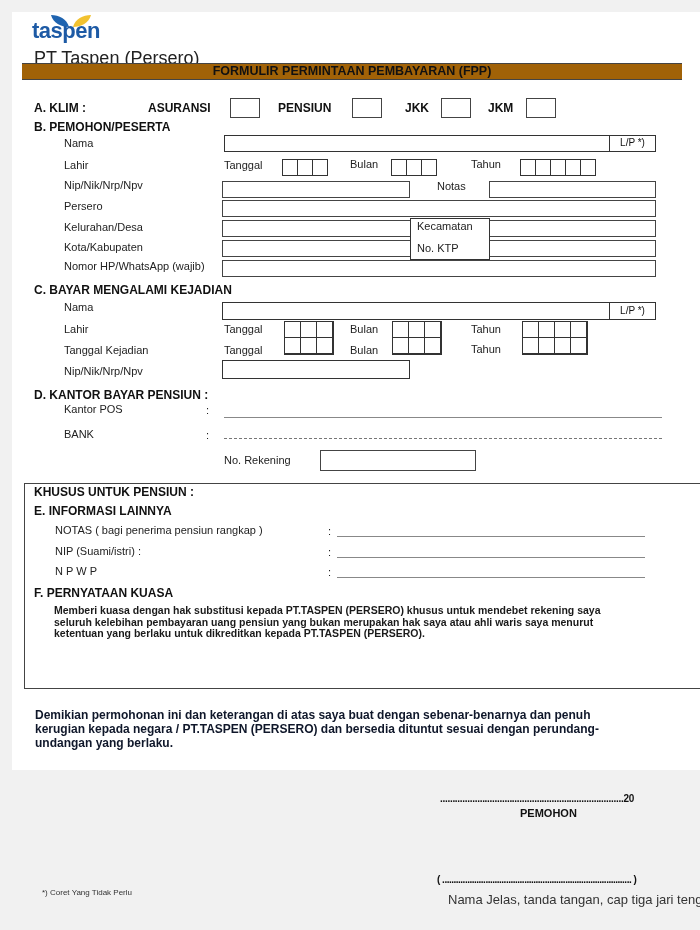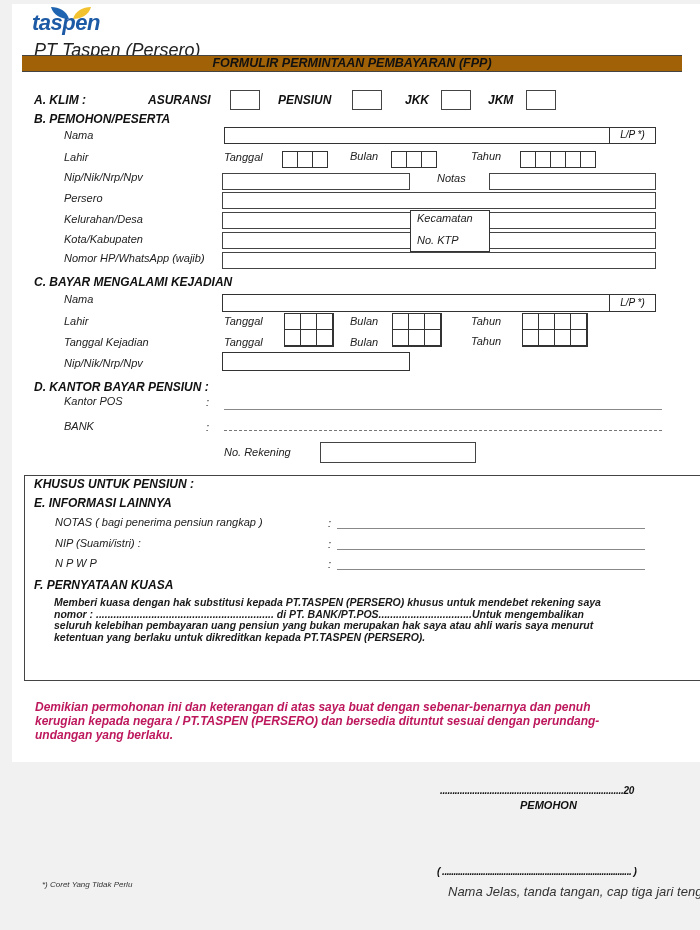--- a/index.html
+++ b/index.html
@@ -1,18 +1,18 @@
 <!DOCTYPE html>
 <html><head>
 <meta charset="utf-8">
 <style>
   html, body { margin:0; padding:0; }
   body { width:700px; height:930px; background:#f1f1f1; position:relative; overflow:hidden;
          font-family:"Liberation Sans", sans-serif; color:#111; }
-  .page { position:absolute; left:12px; top:4px; width:688px; height:758px; background:#fff;font-style:italic; }
+  .page { position:absolute; left:12px; top:12px; width:688px; height:758px; background:#fff; }
   .abs { position:absolute; white-space:nowrap; }
   .b { font-weight:bold; }
   .lbl { font-size:11px; color:#222; }
   .sec { font-size:12px; font-weight:bold; }
   .box { position:absolute; border:1.5px solid #333; background:#fff; box-sizing:border-box; }
   .boxthin { position:absolute; border:1px solid #444; background:#fff; box-sizing:border-box; }
   .cells { position:absolute; display:flex; }
   .cells span { display:block; width:16px; height:17px; border:1px solid #333; margin-left:-1px; box-sizing:border-box; background:#fff; }
   .cells2 { position:absolute; display:grid; grid-template-columns:repeat(var(--n),16px); }
   .cells2 span { display:block; height:17px; border:1px solid #333; margin:-1px 0 0 -1px; box-sizing:border-box; }
@@ -154,26 +154,25 @@
   <div class="abs lbl" style="left:43px;top:533px">NIP (Suami/istri) :</div>
   <div class="abs lbl" style="left:316px;top:534px">:</div>
   <div class="uline" style="left:325px;top:545px;width:308px"></div>
   <div class="abs lbl" style="left:43px;top:553px">N P W P</div>
   <div class="abs lbl" style="left:316px;top:554px">:</div>
   <div class="uline" style="left:325px;top:565px;width:308px"></div>
 
   <div class="abs sec" style="left:22px;top:574px">F. PERNYATAAN KUASA</div>
   <div class="abs b" style="left:42px;top:593px;font-size:10.5px;line-height:11.5px;color:#1a1a1a">
     <div>Memberi kuasa dengan hak substitusi kepada PT.TASPEN (PERSERO) khusus untuk mendebet rekening saya</div>
-    <div>nomor : ............................................................. di PT. BANK/PT.POS................................Untuk mengembalikan</div>
     <div>seluruh kelebihan pembayaran uang pensiun yang bukan merupakan hak saya atau ahli waris saya menurut</div>
     <div>ketentuan yang berlaku untuk dikreditkan kepada PT.TASPEN (PERSERO).</div>
   </div>
 
-  <div class="abs b" style="left:23px;top:696px;font-size:12px;line-height:14px;color:#be185d">
+  <div class="abs b" style="left:23px;top:696px;font-size:12px;line-height:14px;color:#0f172a">
     <div>Demikian permohonan ini dan keterangan di atas saya buat dengan sebenar-benarnya dan penuh</div>
     <div>kerugian kepada negara / PT.TASPEN (PERSERO) dan bersedia dituntut sesuai dengan perundang-</div>
     <div>undangan yang berlaku.</div>
   </div>
 
   <div class="abs b" style="left:428px;top:781px;font-size:10px;letter-spacing:-0.3px">..........................................................................20</div>
   <div class="abs b" style="left:508px;top:795px;font-size:11px">PEMOHON</div>
   <div class="abs b" style="left:425px;top:862px;font-size:10px;letter-spacing:-0.5px">( ................................................................................... )</div>
   <div class="abs" style="left:436px;top:880px;font-size:13px;color:#333">Nama Jelas, tanda tangan, cap tiga jari tengah kiri</div>
 

